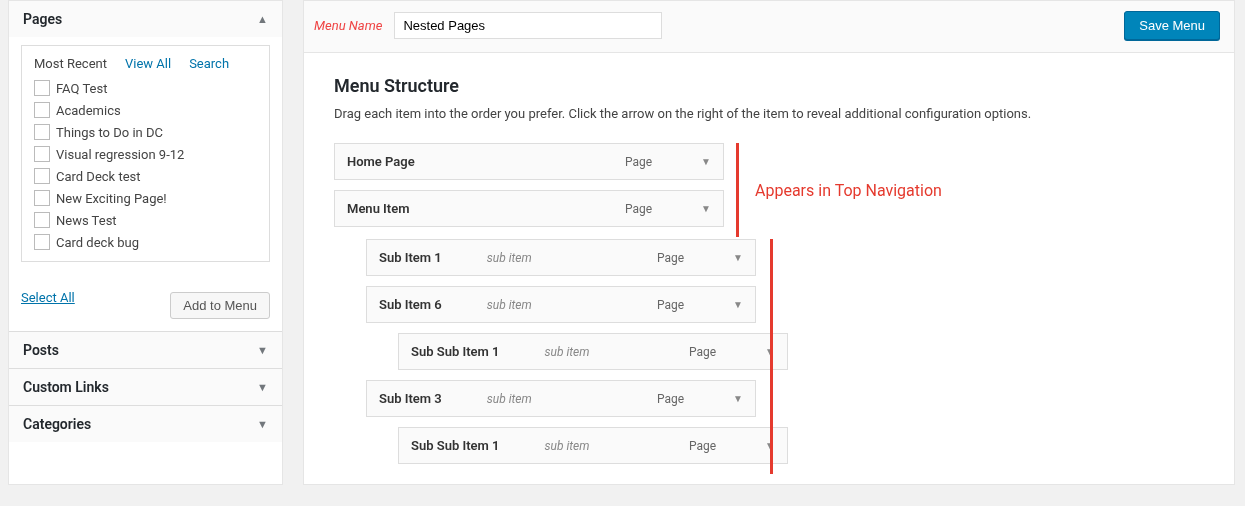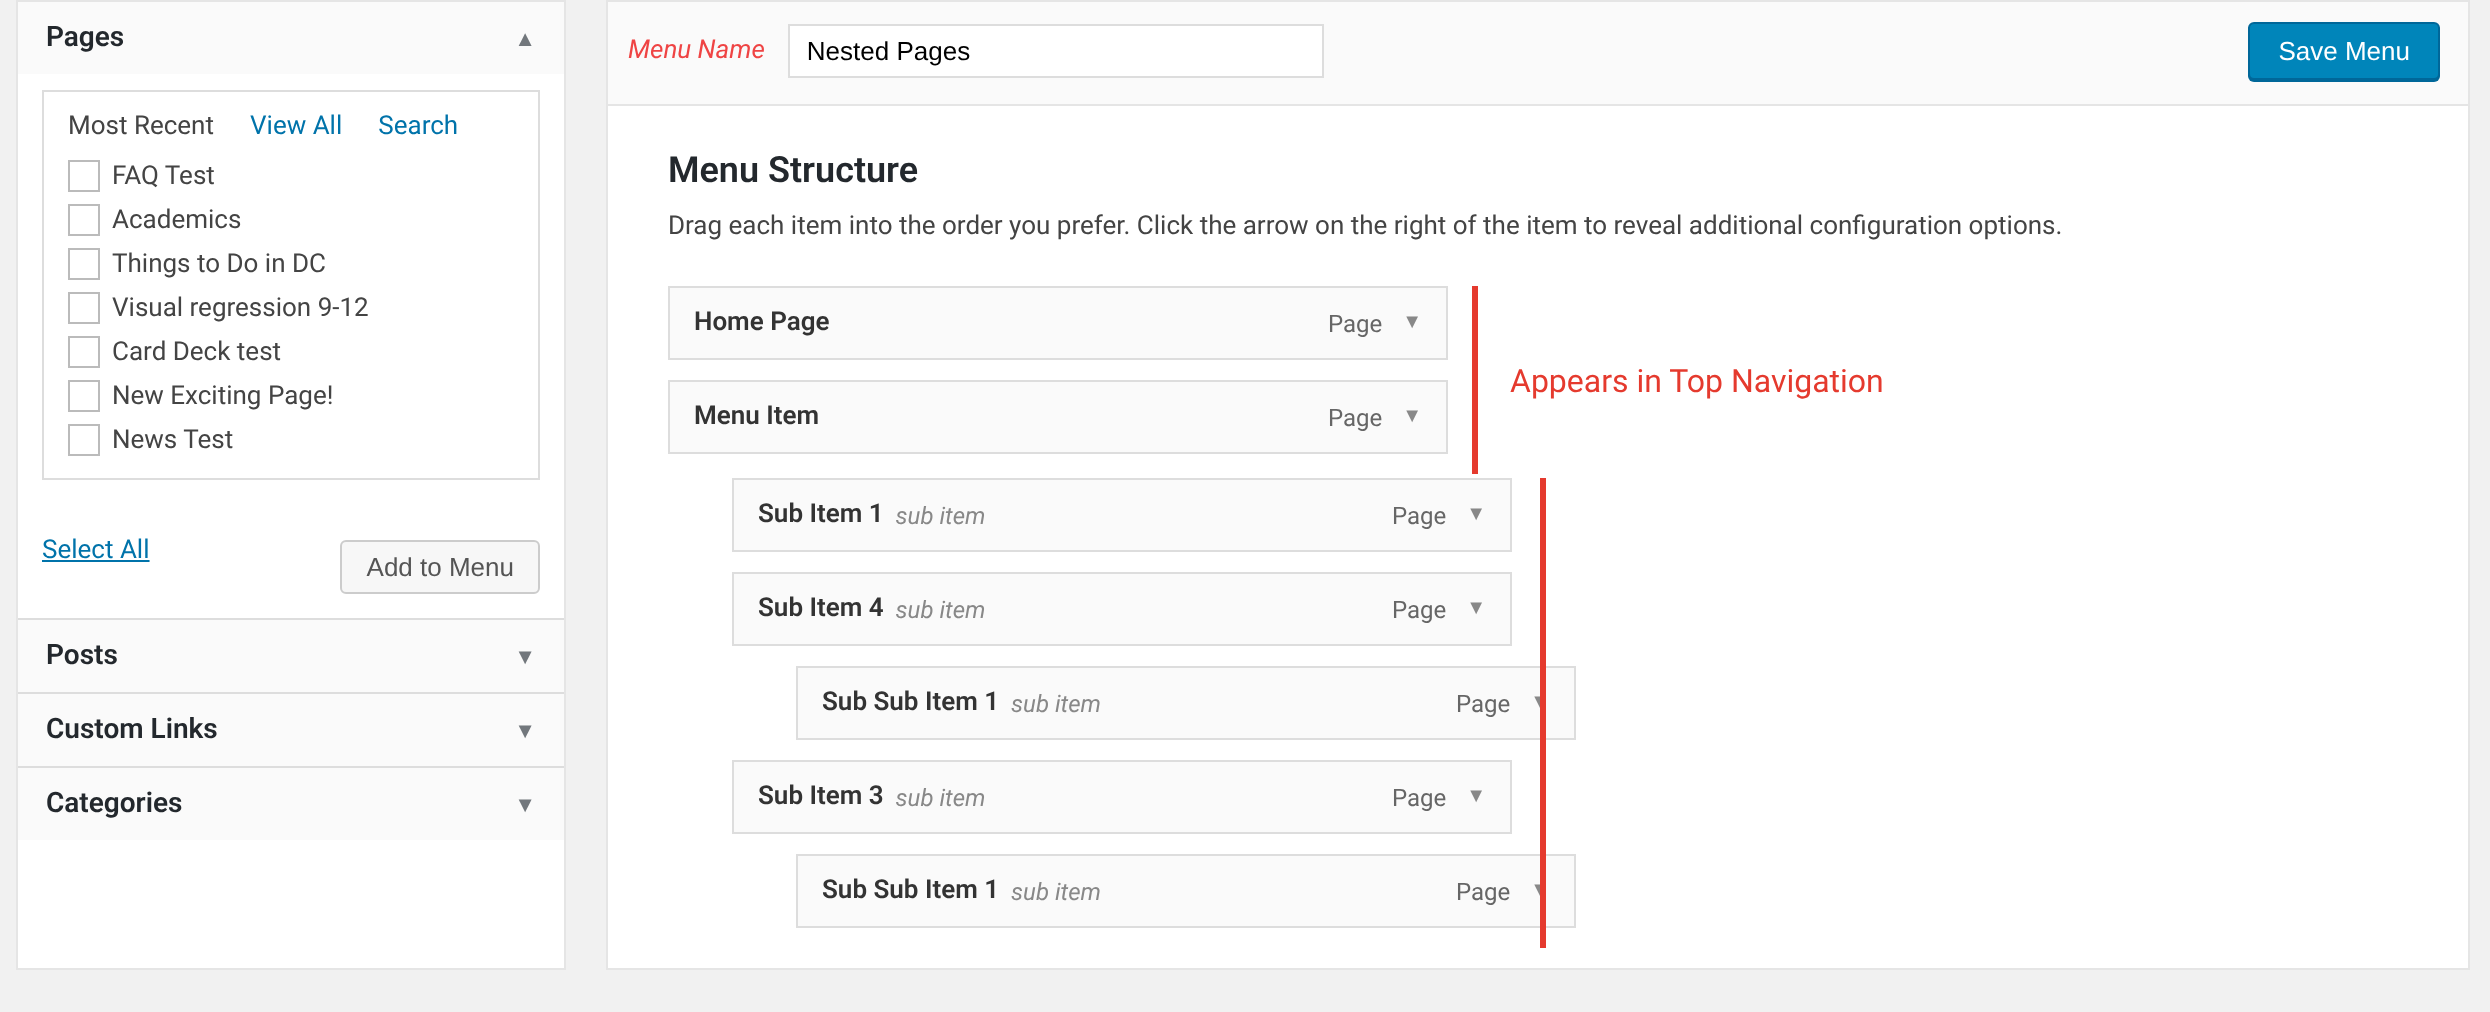--- a/index.html
+++ b/index.html
@@ -71,21 +71,21 @@
     .menu-body {
       background: #fff; border: 1px solid #e5e5e5; padding: 22px 22px 10px 30px;
     }
     .menu-body h3 { font-size: 18px; font-weight: 600; color: #23282d; margin-bottom: 10px; }
     .menu-body .desc { font-size: 13px; color: #444; margin-bottom: 22px; }
 
     .structure-wrap { display: flex; align-items: flex-start; gap: 18px; }
     .menu-items { width: 480px; }
     .menu-item {
       border: 1px solid #ddd; background: #fafafa; padding: 10px 12px;
-      display: flex; align-items: center; margin-bottom: 10px; width: 390px;
+      display: flex; align-items: center; margin-bottom: 10px; width: 390px; gap: 39px;
     }
     .menu-item .title { font-weight: 600; color: #333; font-size: 13px; }
     .menu-item .subtitle { font-style: italic; color: #888; font-size: 12px; margin-left: 6px; font-weight: 400; }
     .menu-item .fill { flex: 1; }
     .menu-item .type { font-size: 12px; color: #666; margin-right: 10px; }
     .menu-item .chev { color: #888; font-size: 10px; cursor: pointer; }
 
     .indent-1 { margin-left: 32px; }
     .indent-2 { margin-left: 64px; }
 
@@ -137,20 +137,24 @@
                 <label>Card Deck test</label>
               </div>
             <div class="page-item">
                 <input type="checkbox" style="">
                 <label>New Exciting Page!</label>
               </div>
             <div class="page-item">
                 <input type="checkbox" style="">
                 <label>News Test</label>
               </div>
+            <div class="page-item">
+                <input type="checkbox" style="">
+                <label>Card deck bug</label>
+              </div>
           </div>
         </div>
         <div class="select-row">
           <a>Select All</a>
           <button class="btn-add">Add to Menu</button>
         </div>
       </div>
     </div>
 
     <div class="accordion-section">
@@ -211,21 +215,21 @@
           <div class="annot-group">
             <div class="menu-items">
               <div class="menu-item indent-1">
                 <span class="title">Sub Item 1</span>
                 <span class="subtitle">sub item</span>
                 <span class="fill"></span>
                 <span class="type">Page</span>
                 <span class="chev">▼</span>
               </div>
               <div class="menu-item indent-1">
-                <span class="title">Sub Item 4</span>
+                <span class="title">Sub Item 6</span>
                 <span class="subtitle">sub item</span>
                 <span class="fill"></span>
                 <span class="type">Page</span>
                 <span class="chev">▼</span>
               </div>
               <div class="menu-item indent-2">
                 <span class="title">Sub Sub Item 1</span>
                 <span class="subtitle">sub item</span>
                 <span class="fill"></span>
                 <span class="type">Page</span>

